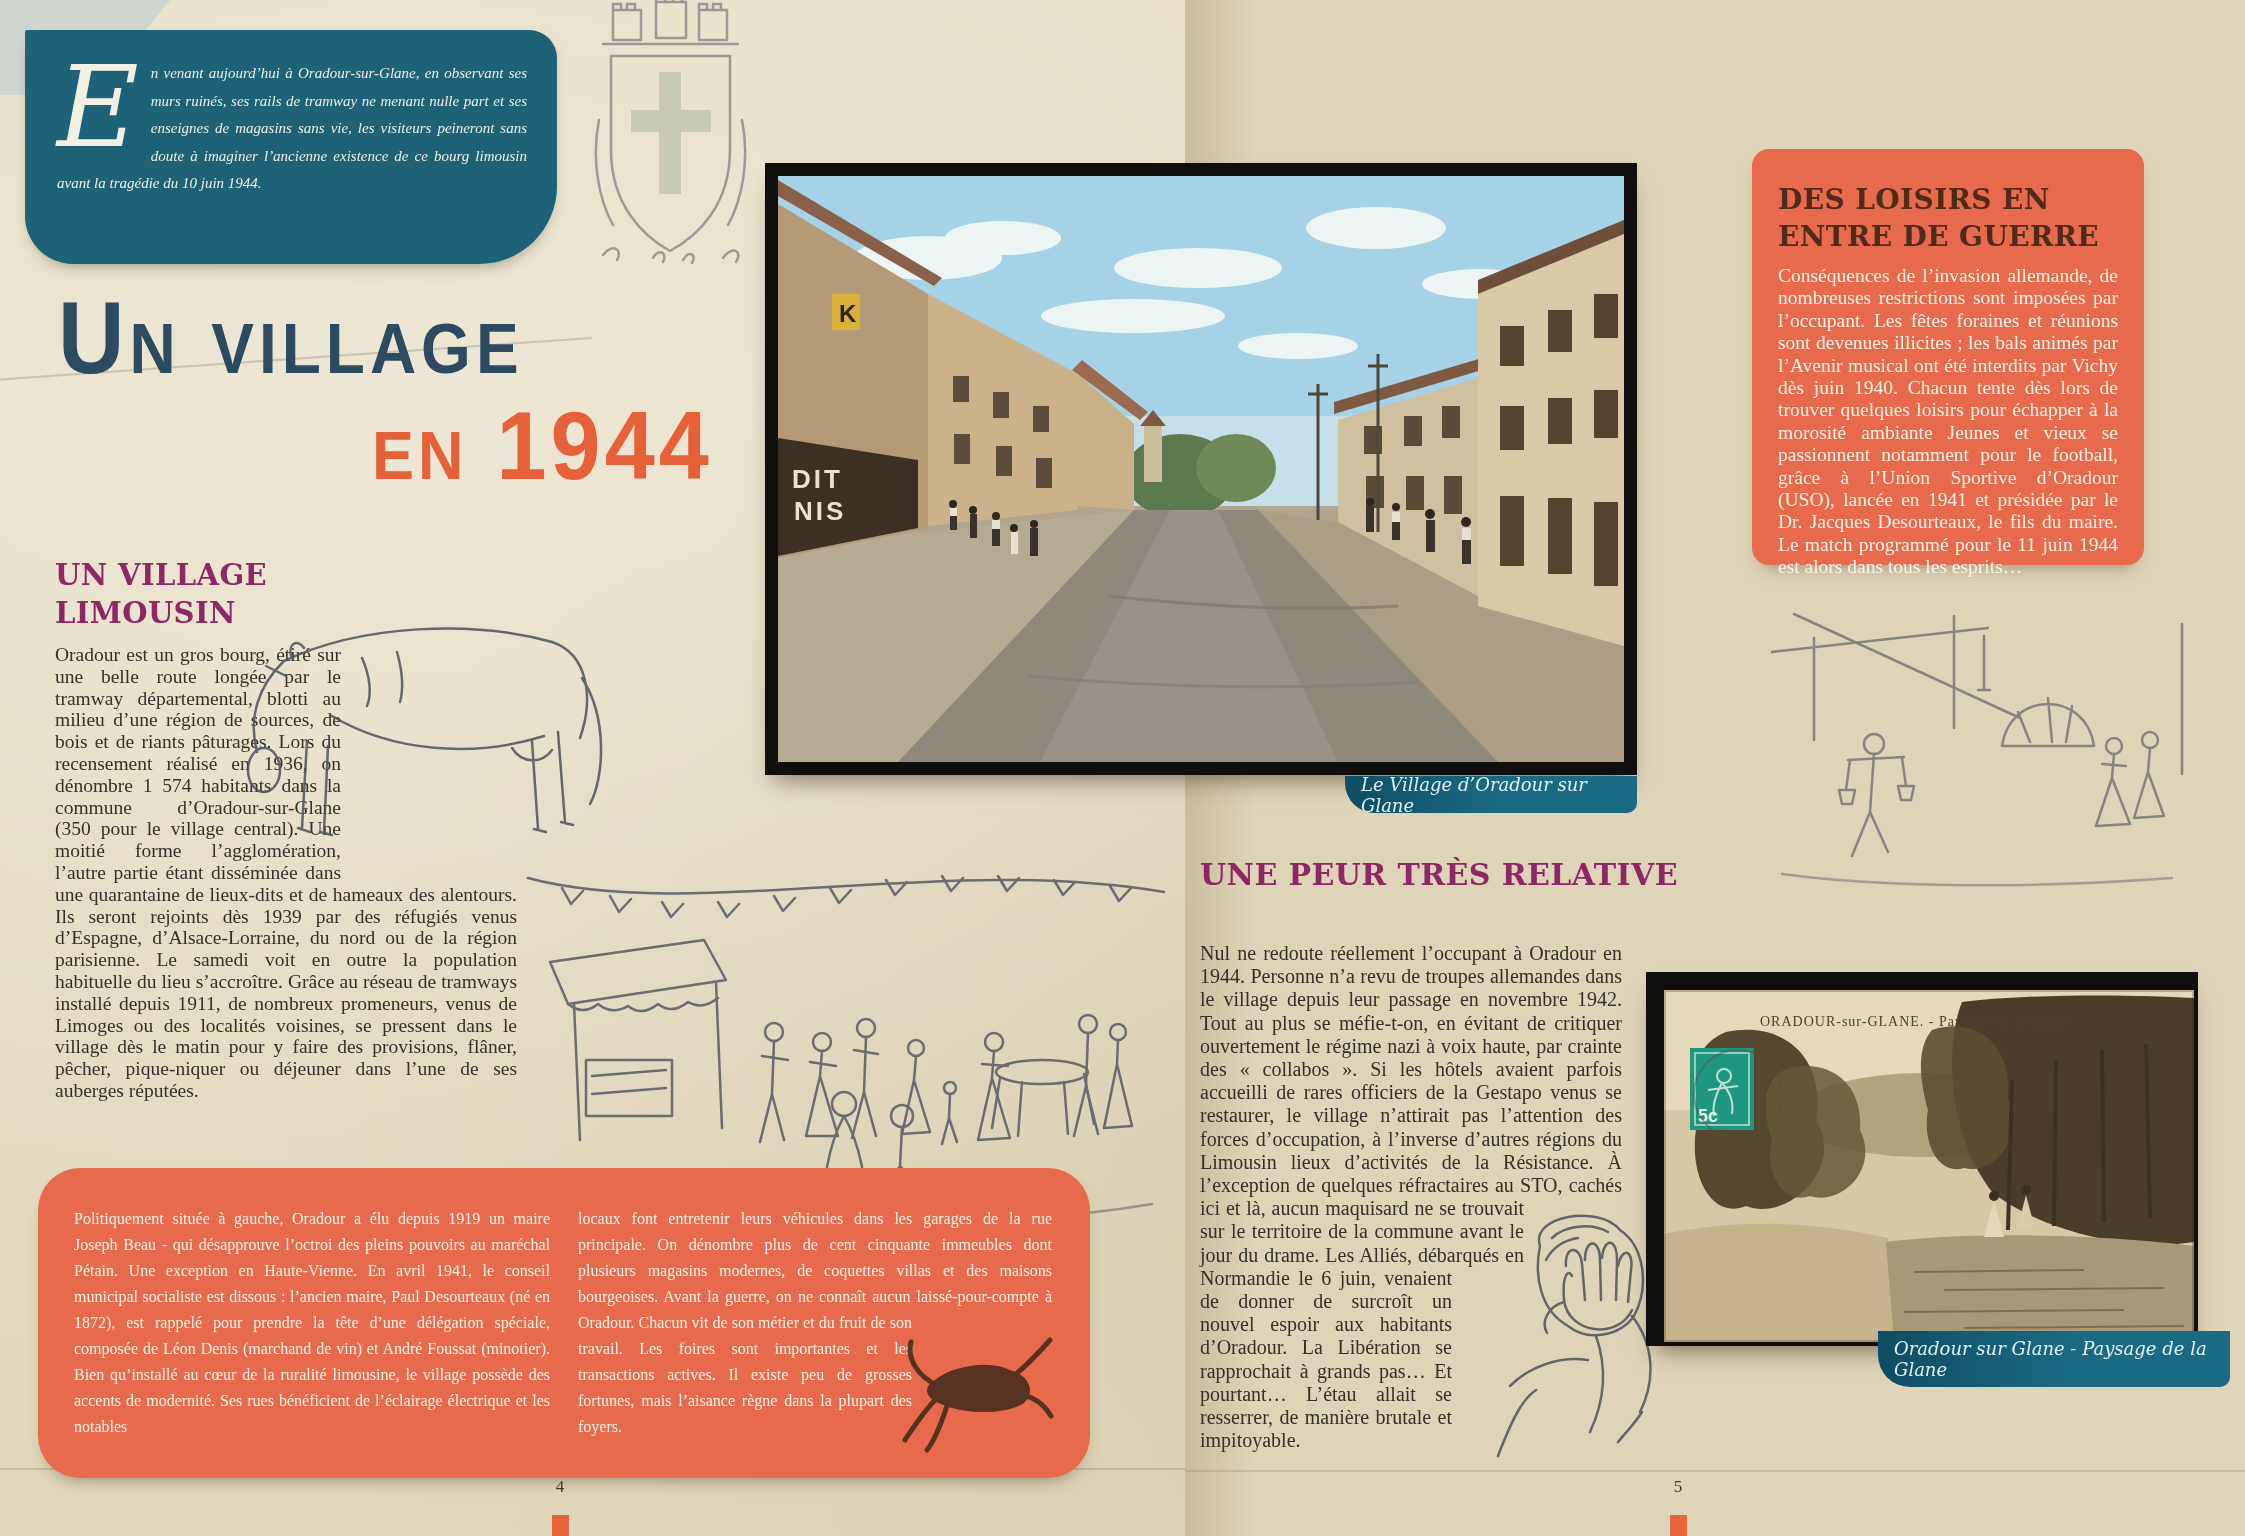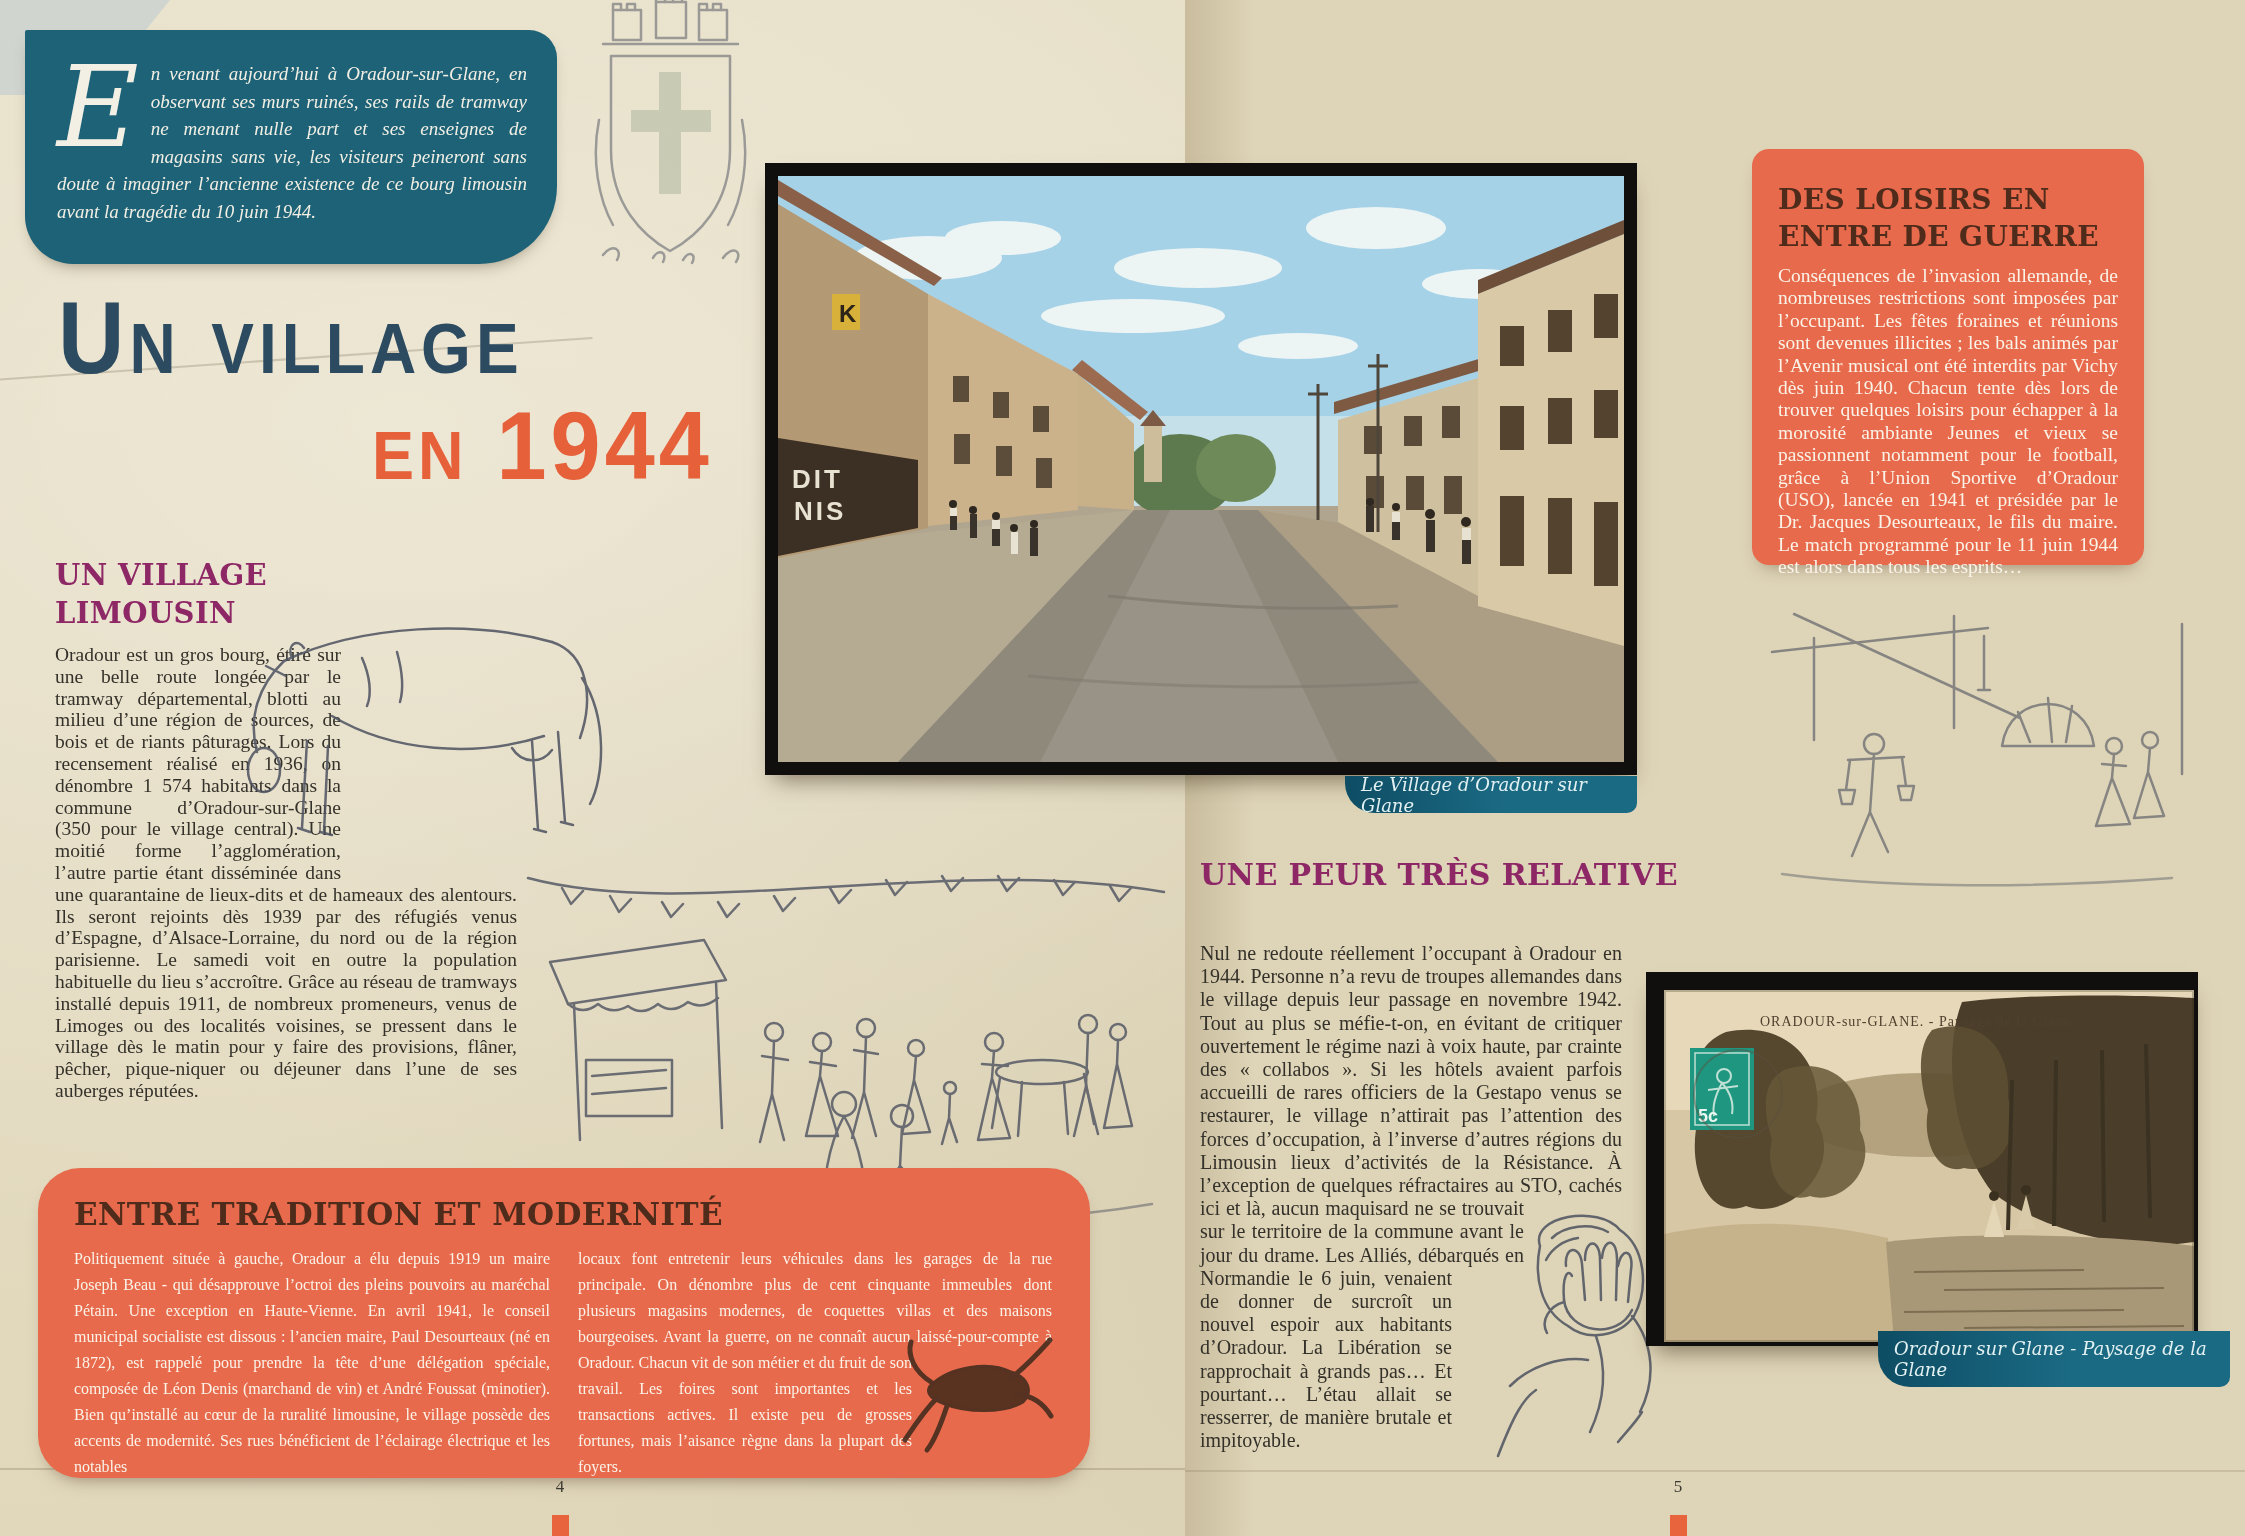--- a/index.html
+++ b/index.html
@@ -18,21 +18,21 @@
   .corner-photo{left:0;top:0;width:170px;height:95px;background:#c3ced1;opacity:.65;
     clip-path:polygon(0 0,100% 0,55% 100%,0 100%);}
   .seam{left:-10px;top:268px;width:600px;height:90px;border-bottom:2px solid rgba(120,108,84,.28);transform:rotate(-4deg);}
   .edge-left{left:0;top:1468px;width:1185px;height:2px;background:rgba(110,95,65,.25);}
   .edge-right{left:1185px;top:1470px;width:1060px;height:2px;background:rgba(110,95,65,.18);}
   .tab{width:17px;height:21px;background:#e8643c;}
   
   .intro{left:25px;top:30px;width:532px;height:234px;background:#1d6277;
     border-radius:2px 28px 78px 48px;box-shadow:0 8px 16px -8px rgba(60,45,25,.5);
     padding:30px 30px 18px 32px;box-sizing:border-box;color:#f2efe4;}
-  .intro .txt{font-style:italic;font-size:19px;line-height:27.5px;text-align:justify;}
+  .intro .txt{font-style:italic;font-size:15px;line-height:27.5px;text-align:justify;}
   .dropcap{float:left;font-size:112px;line-height:86px;font-style:italic;
     font-family:"DejaVu Serif",serif;margin:4px 12px 0 0;}
   
   .title-l1{left:58px;top:281px;font-family:"Liberation Sans",sans-serif;font-weight:bold;
     font-variant:small-caps;font-size:92px;letter-spacing:5px;color:#2c4b61;transform:scaleY(1.1);transform-origin:top left;}
   .title-l2{left:372px;top:390px;font-family:"Liberation Sans",sans-serif;font-weight:bold;
     font-variant:small-caps;font-size:90px;letter-spacing:4px;color:#e6603a;transform:scaleY(1.08);transform-origin:top left;}
   
   .mag-head{font-family:"DejaVu Serif",serif;font-weight:bold;color:#8e2765;font-size:29px;line-height:38px;letter-spacing:.4px;}
   .brown-head{font-family:"DejaVu Serif",serif;font-weight:bold;color:#4f2b1b;font-size:31px;line-height:40px;letter-spacing:.4px;}
@@ -156,21 +156,20 @@
     <circle cx="596" cy="196" r="8"></circle>
       <path d="M596,204 L595,228 M582,292 L595,228 L610,290 M582,292 L610,290"></path>
     <circle cx="322" cy="268" r="12" stroke-width="3"></circle>
     <path d="M322,280 C306,310 300,350 302,390 M322,280 C338,308 346,348 344,388 M302,390 L344,388" stroke-width="3"></path>
     <circle cx="380" cy="280" r="11" stroke-width="3"></circle>
     <path d="M380,291 L378,330 M360,392 C364,360 370,340 378,330 C390,342 396,364 398,390 M360,392 L398,390" stroke-width="3"></path>
     <path d="M40,360 C120,372 220,378 320,376 M380,384 C470,386 560,380 630,368" stroke-width="1.8" opacity=".6"></path>
   </svg>
 
   <div class="abs box-tradition">
-    <div class="brown-head">ENTRE TRADITION ET MODERNITÉ</div>
     <div class="trad-cols">
       <div class="trad-col body-white">Politiquement située à gauche, Oradour a élu depuis 1919 un maire Joseph Beau - qui désapprouve l’octroi des pleins pouvoirs au maréchal Pétain. Une exception en Haute-Vienne. En avril 1941, le conseil municipal socialiste est dissous : l’ancien maire, Paul Desourteaux (né en 1872), est rappelé pour prendre la tête d’une délégation spéciale, composée de Léon Denis (marchand de vin) et André Foussat (minotier). Bien qu’installé au cœur de la ruralité limousine, le village possède des accents de modernité. Ses rues bénéficient de l’éclairage électrique et les notables</div>
       <div class="trad-col body-white">
         <span class="sp-animalA"></span>
         <span class="sp-animalB"></span>
         <span>locaux font entretenir leurs véhicules dans les garages de la rue principale. On dénombre plus de cent cinquante immeubles dont plusieurs magasins modernes, de coquettes villas et des maisons bourgeoises. Avant la guerre, on ne connaît aucun laissé-pour-compte à Oradour. Chacun vit de son métier et du fruit de son travail. Les foires sont importantes et les transactions actives. Il existe peu de grosses fortunes, mais l’aisance règne dans la plupart des foyers.</span>
       </div>
     </div>
   </div>
 

